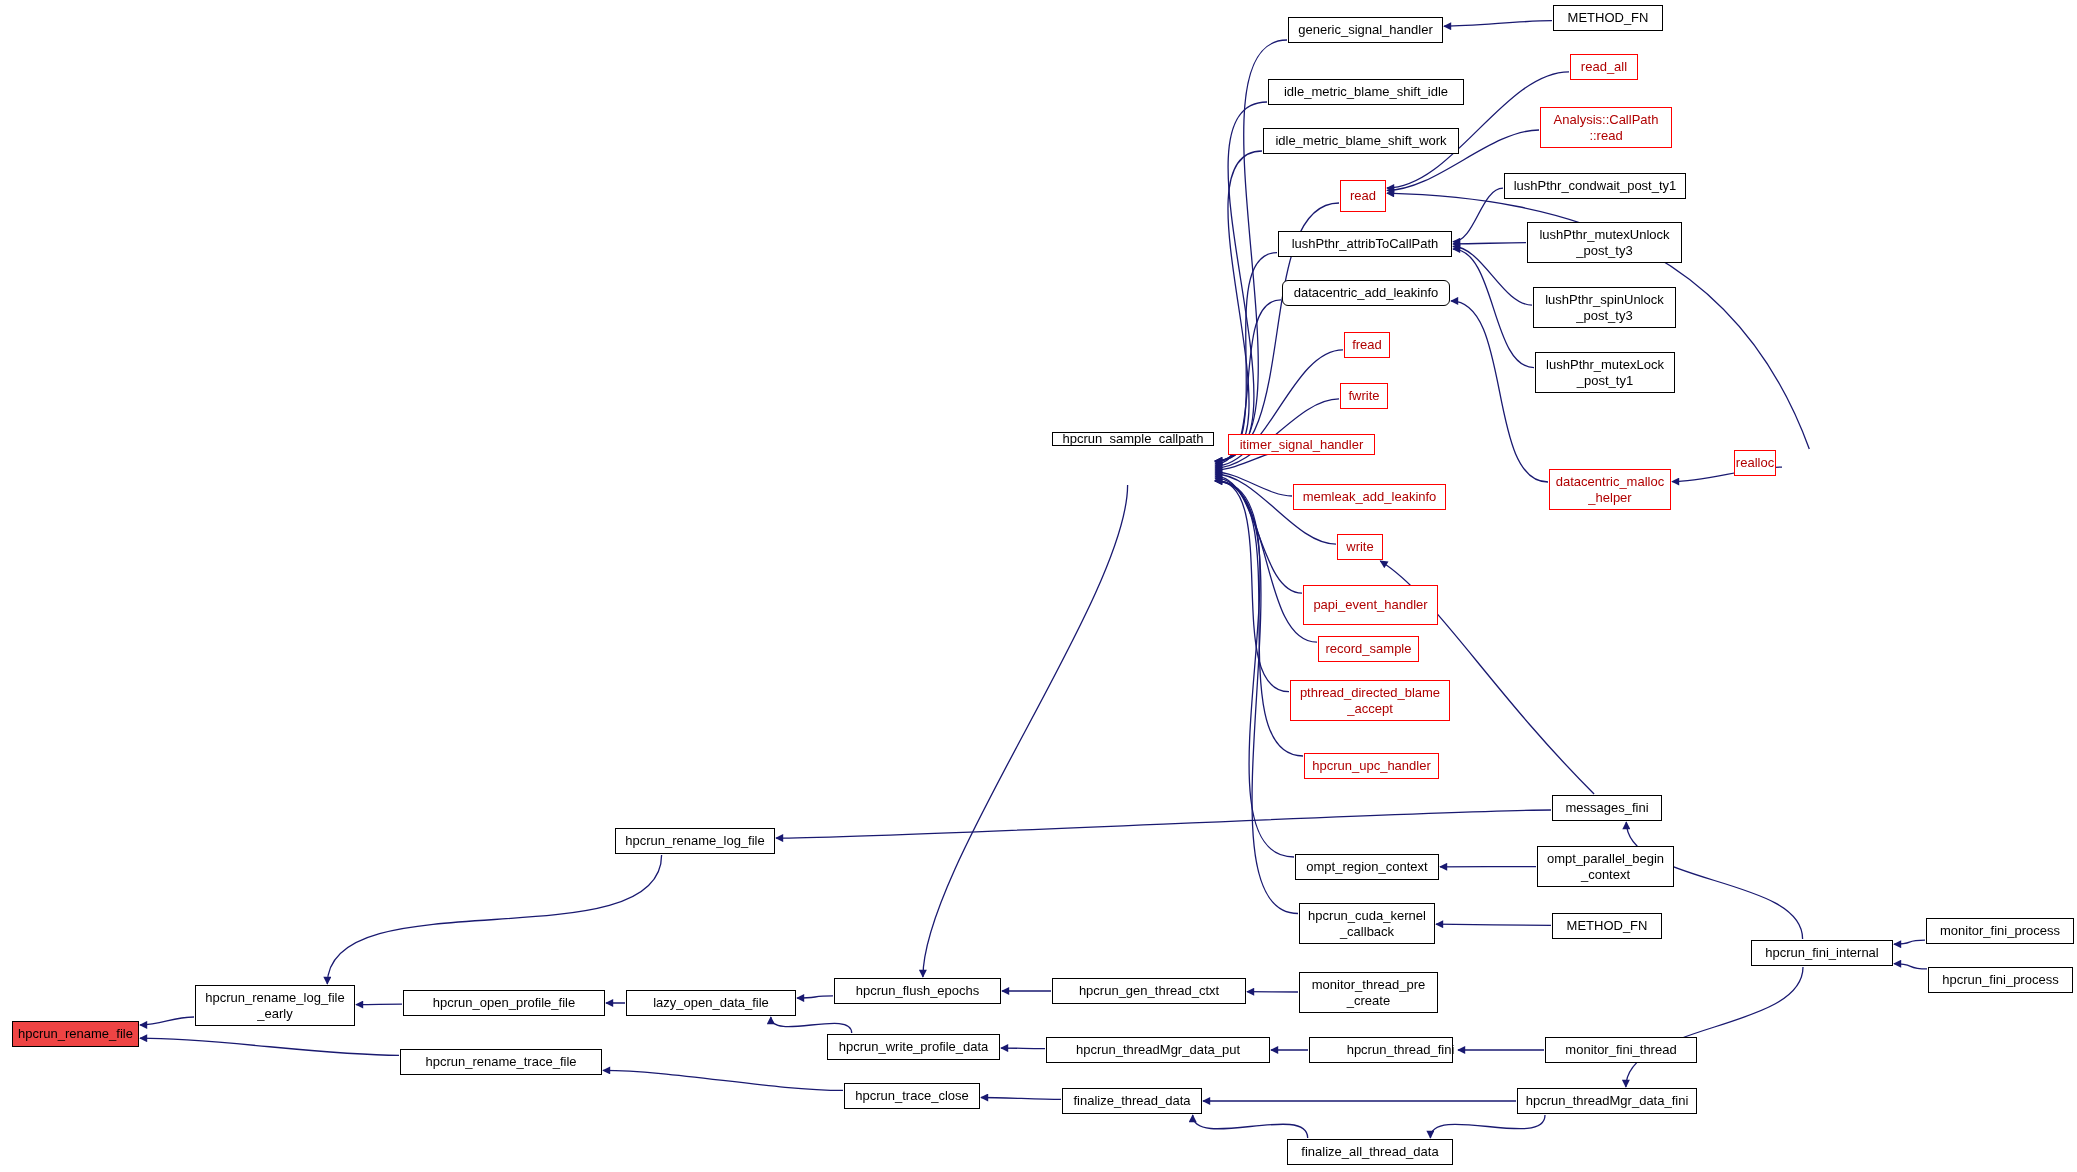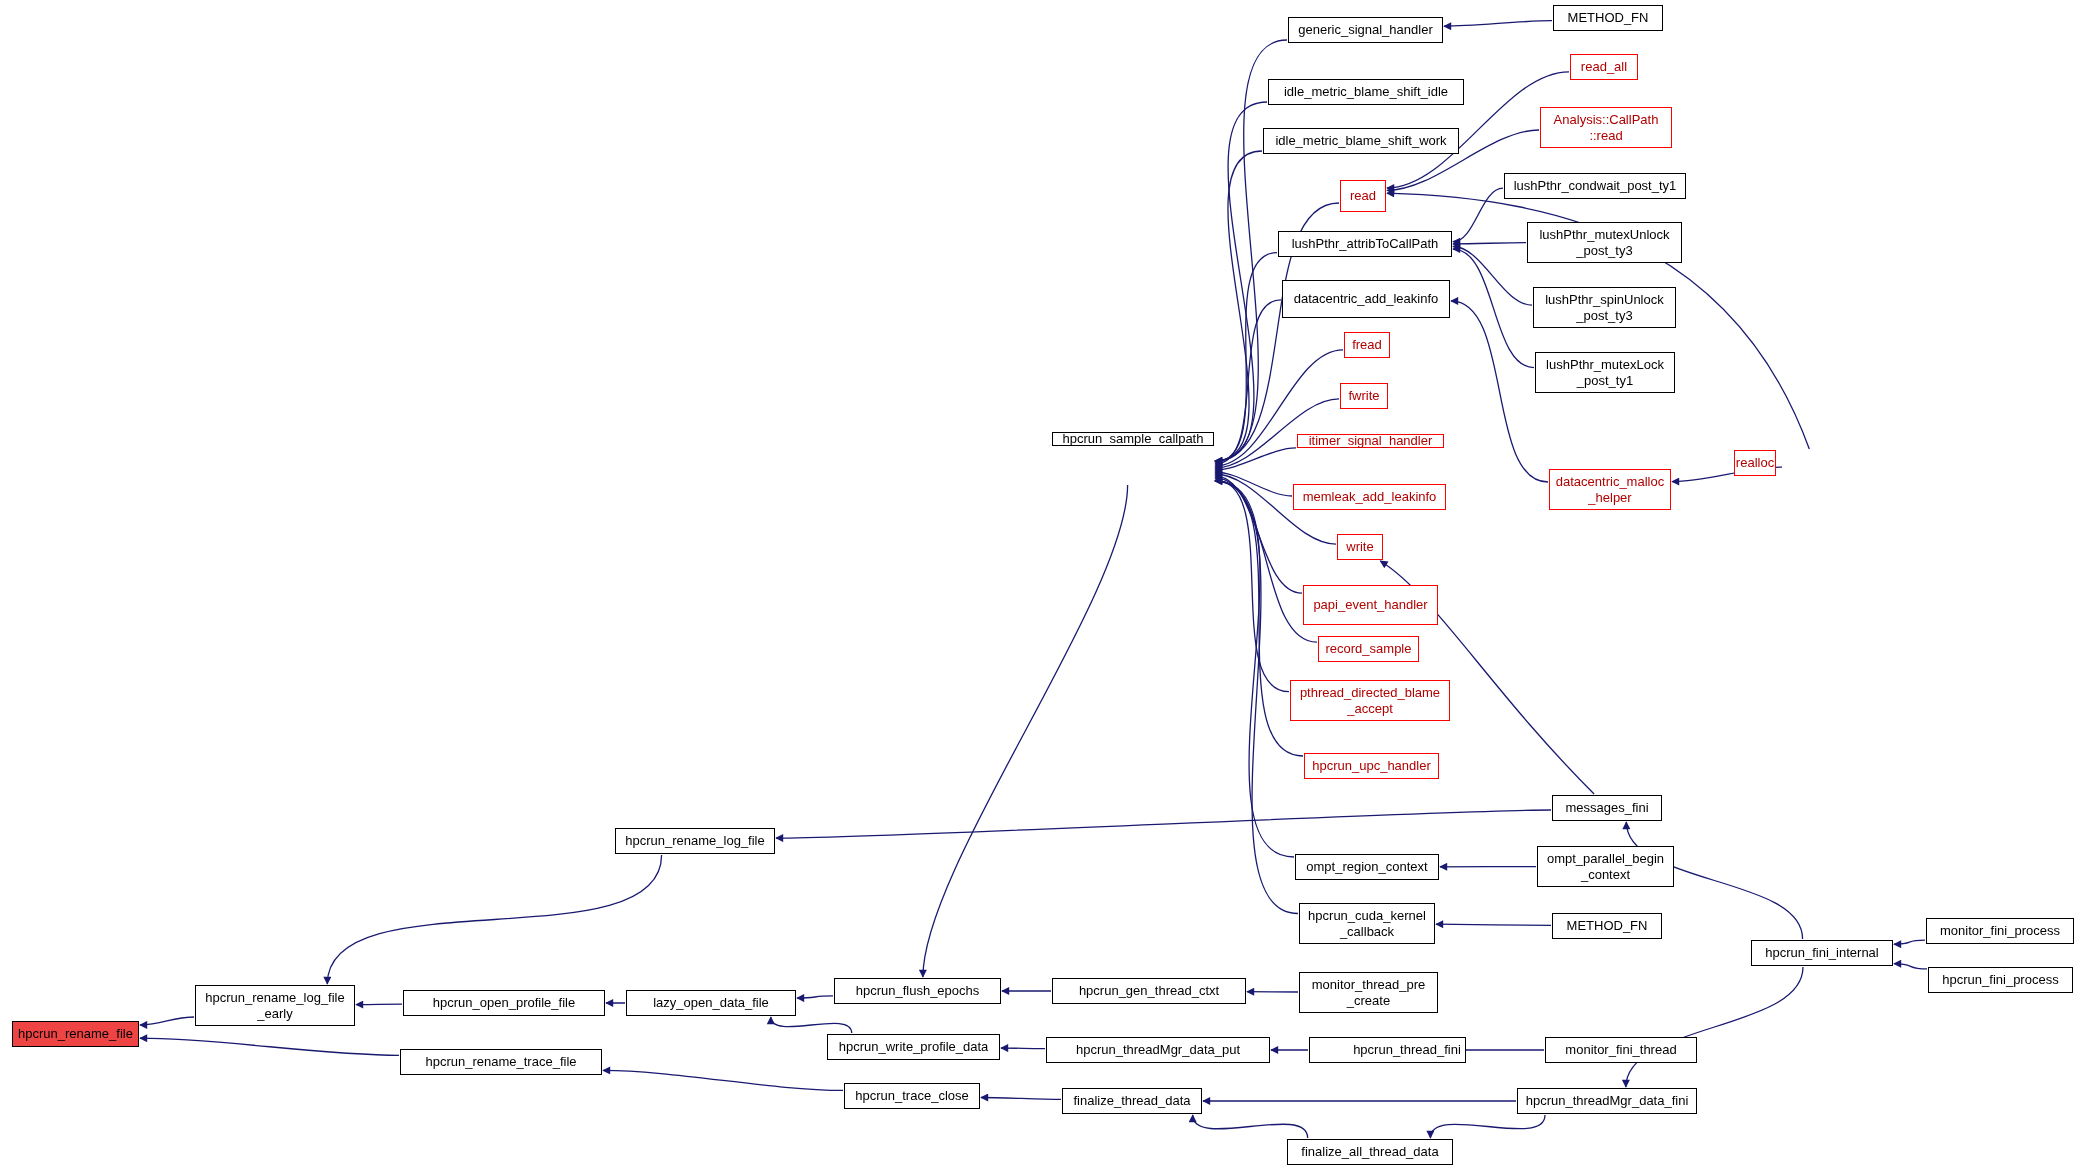--- a/index.html
+++ b/index.html
@@ -84,28 +84,28 @@
       <div class="node n" style="left: 1268px; top: 79px; width: 196px; height: 26px;">idle_metric_blame_shift_idle</div>
       <div class="node n" style="left: 1263px; top: 128px; width: 196px; height: 26px;">idle_metric_blame_shift_work</div>
       <div class="node r" style="left: 1570px; top: 54px; width: 68px; height: 26px;">read_all</div>
       <div class="node r" style="left: 1540px; top: 107px; width: 132px; height: 41px;">Analysis::CallPath
 ::read</div>
       <div class="node r" style="left: 1340px; top: 180px; width: 46px; height: 32px;">read</div>
       <div class="node n" style="left: 1504px; top: 173px; width: 182px; height: 26px;">lushPthr_condwait_post_ty1</div>
       <div class="node n" style="left: 1278px; top: 231px; width: 174px; height: 26px;">lushPthr_attribToCallPath</div>
       <div class="node n" style="left: 1527px; top: 222px; width: 155px; height: 41px;">lushPthr_mutexUnlock
 _post_ty3</div>
-      <div class="node n" style="left: 1282px; top: 280px; width: 168px; height: 38px;">datacentric_add_leakinfo</div>
+      <div class="node n" style="left: 1282px; top: 280px; width: 168px; height: 26px; border-radius: 6px;">datacentric_add_leakinfo</div>
       <div class="node n" style="left: 1533px; top: 287px; width: 143px; height: 41px;">lushPthr_spinUnlock
 _post_ty3</div>
       <div class="node r" style="left: 1344px; top: 332px; width: 46px; height: 26px;">fread</div>
       <div class="node n" style="left: 1535px; top: 352px; width: 140px; height: 41px;">lushPthr_mutexLock
 _post_ty1</div>
       <div class="node r" style="left: 1340px; top: 383px; width: 48px; height: 26px;">fwrite</div>
-      <div class="node r" style="left: 1297px; top: 434px; width: 147px; height: 14px;">itimer_signal_handler</div>
+      <div class="node r" style="left: 1228px; top: 434px; width: 147px; height: 21px;">itimer_signal_handler</div>
       <div class="node n" style="left: 1052px; top: 432px; width: 162px; height: 14px;">hpcrun_sample_callpath</div>
       <div class="node r" style="left: 1293px; top: 484px; width: 153px; height: 26px;">memleak_add_leakinfo</div>
       <div class="node r" style="left: 1734px; top: 450px; width: 42px; height: 26px;">realloc</div>
       <div class="node r" style="left: 1549px; top: 469px; width: 122px; height: 41px;">datacentric_malloc
 _helper</div>
       <div class="node r" style="left: 1337px; top: 534px; width: 46px; height: 26px;">write</div>
       <div class="node r" style="left: 1303px; top: 585px; width: 135px; height: 40px;">papi_event_handler</div>
       <div class="node r" style="left: 1318px; top: 636px; width: 101px; height: 26px;">record_sample</div>
       <div class="node r" style="left: 1290px; top: 680px; width: 160px; height: 41px;">pthread_directed_blame
 _accept</div>
@@ -125,21 +125,21 @@
       <div class="node n" style="left: 1052px; top: 978px; width: 194px; height: 26px;">hpcrun_gen_thread_ctxt</div>
       <div class="node n" style="left: 1299px; top: 972px; width: 139px; height: 41px;">monitor_thread_pre
 _create</div>
       <div class="node n" style="left: 195px; top: 985px; width: 160px; height: 41px;">hpcrun_rename_log_file
 _early</div>
       <div class="node n" style="left: 403px; top: 990px; width: 202px; height: 26px;">hpcrun_open_profile_file</div>
       <div class="node n" style="left: 626px; top: 990px; width: 170px; height: 26px;">lazy_open_data_file</div>
       <div class="node c" style="left: 12px; top: 1021px; width: 127px; height: 26px;">hpcrun_rename_file</div>
       <div class="node n" style="left: 827px; top: 1034px; width: 173px; height: 26px;">hpcrun_write_profile_data</div>
       <div class="node n" style="left: 1046px; top: 1037px; width: 224px; height: 26px;">hpcrun_threadMgr_data_put</div>
-      <div class="node n" style="left: 1309px; top: 1037px; width: 157px; height: 26px; padding-left: 42px;">hpcrun_thread_fini</div>
+      <div class="node n" style="left: 1309px; top: 1037px; width: 144px; height: 26px; padding-left: 42px;">hpcrun_thread_fini</div>
       <div class="node n" style="left: 1545px; top: 1037px; width: 152px; height: 26px;">monitor_fini_thread</div>
       <div class="node n" style="left: 400px; top: 1049px; width: 202px; height: 26px;">hpcrun_rename_trace_file</div>
       <div class="node n" style="left: 844px; top: 1083px; width: 136px; height: 26px;">hpcrun_trace_close</div>
       <div class="node n" style="left: 1062px; top: 1088px; width: 140px; height: 26px;">finalize_thread_data</div>
       <div class="node n" style="left: 1517px; top: 1088px; width: 180px; height: 26px;">hpcrun_threadMgr_data_fini</div>
       <div class="node n" style="left: 1287px; top: 1139px; width: 166px; height: 26px;">finalize_all_thread_data</div>
     </div>
 </div>
 
 </body></html>

